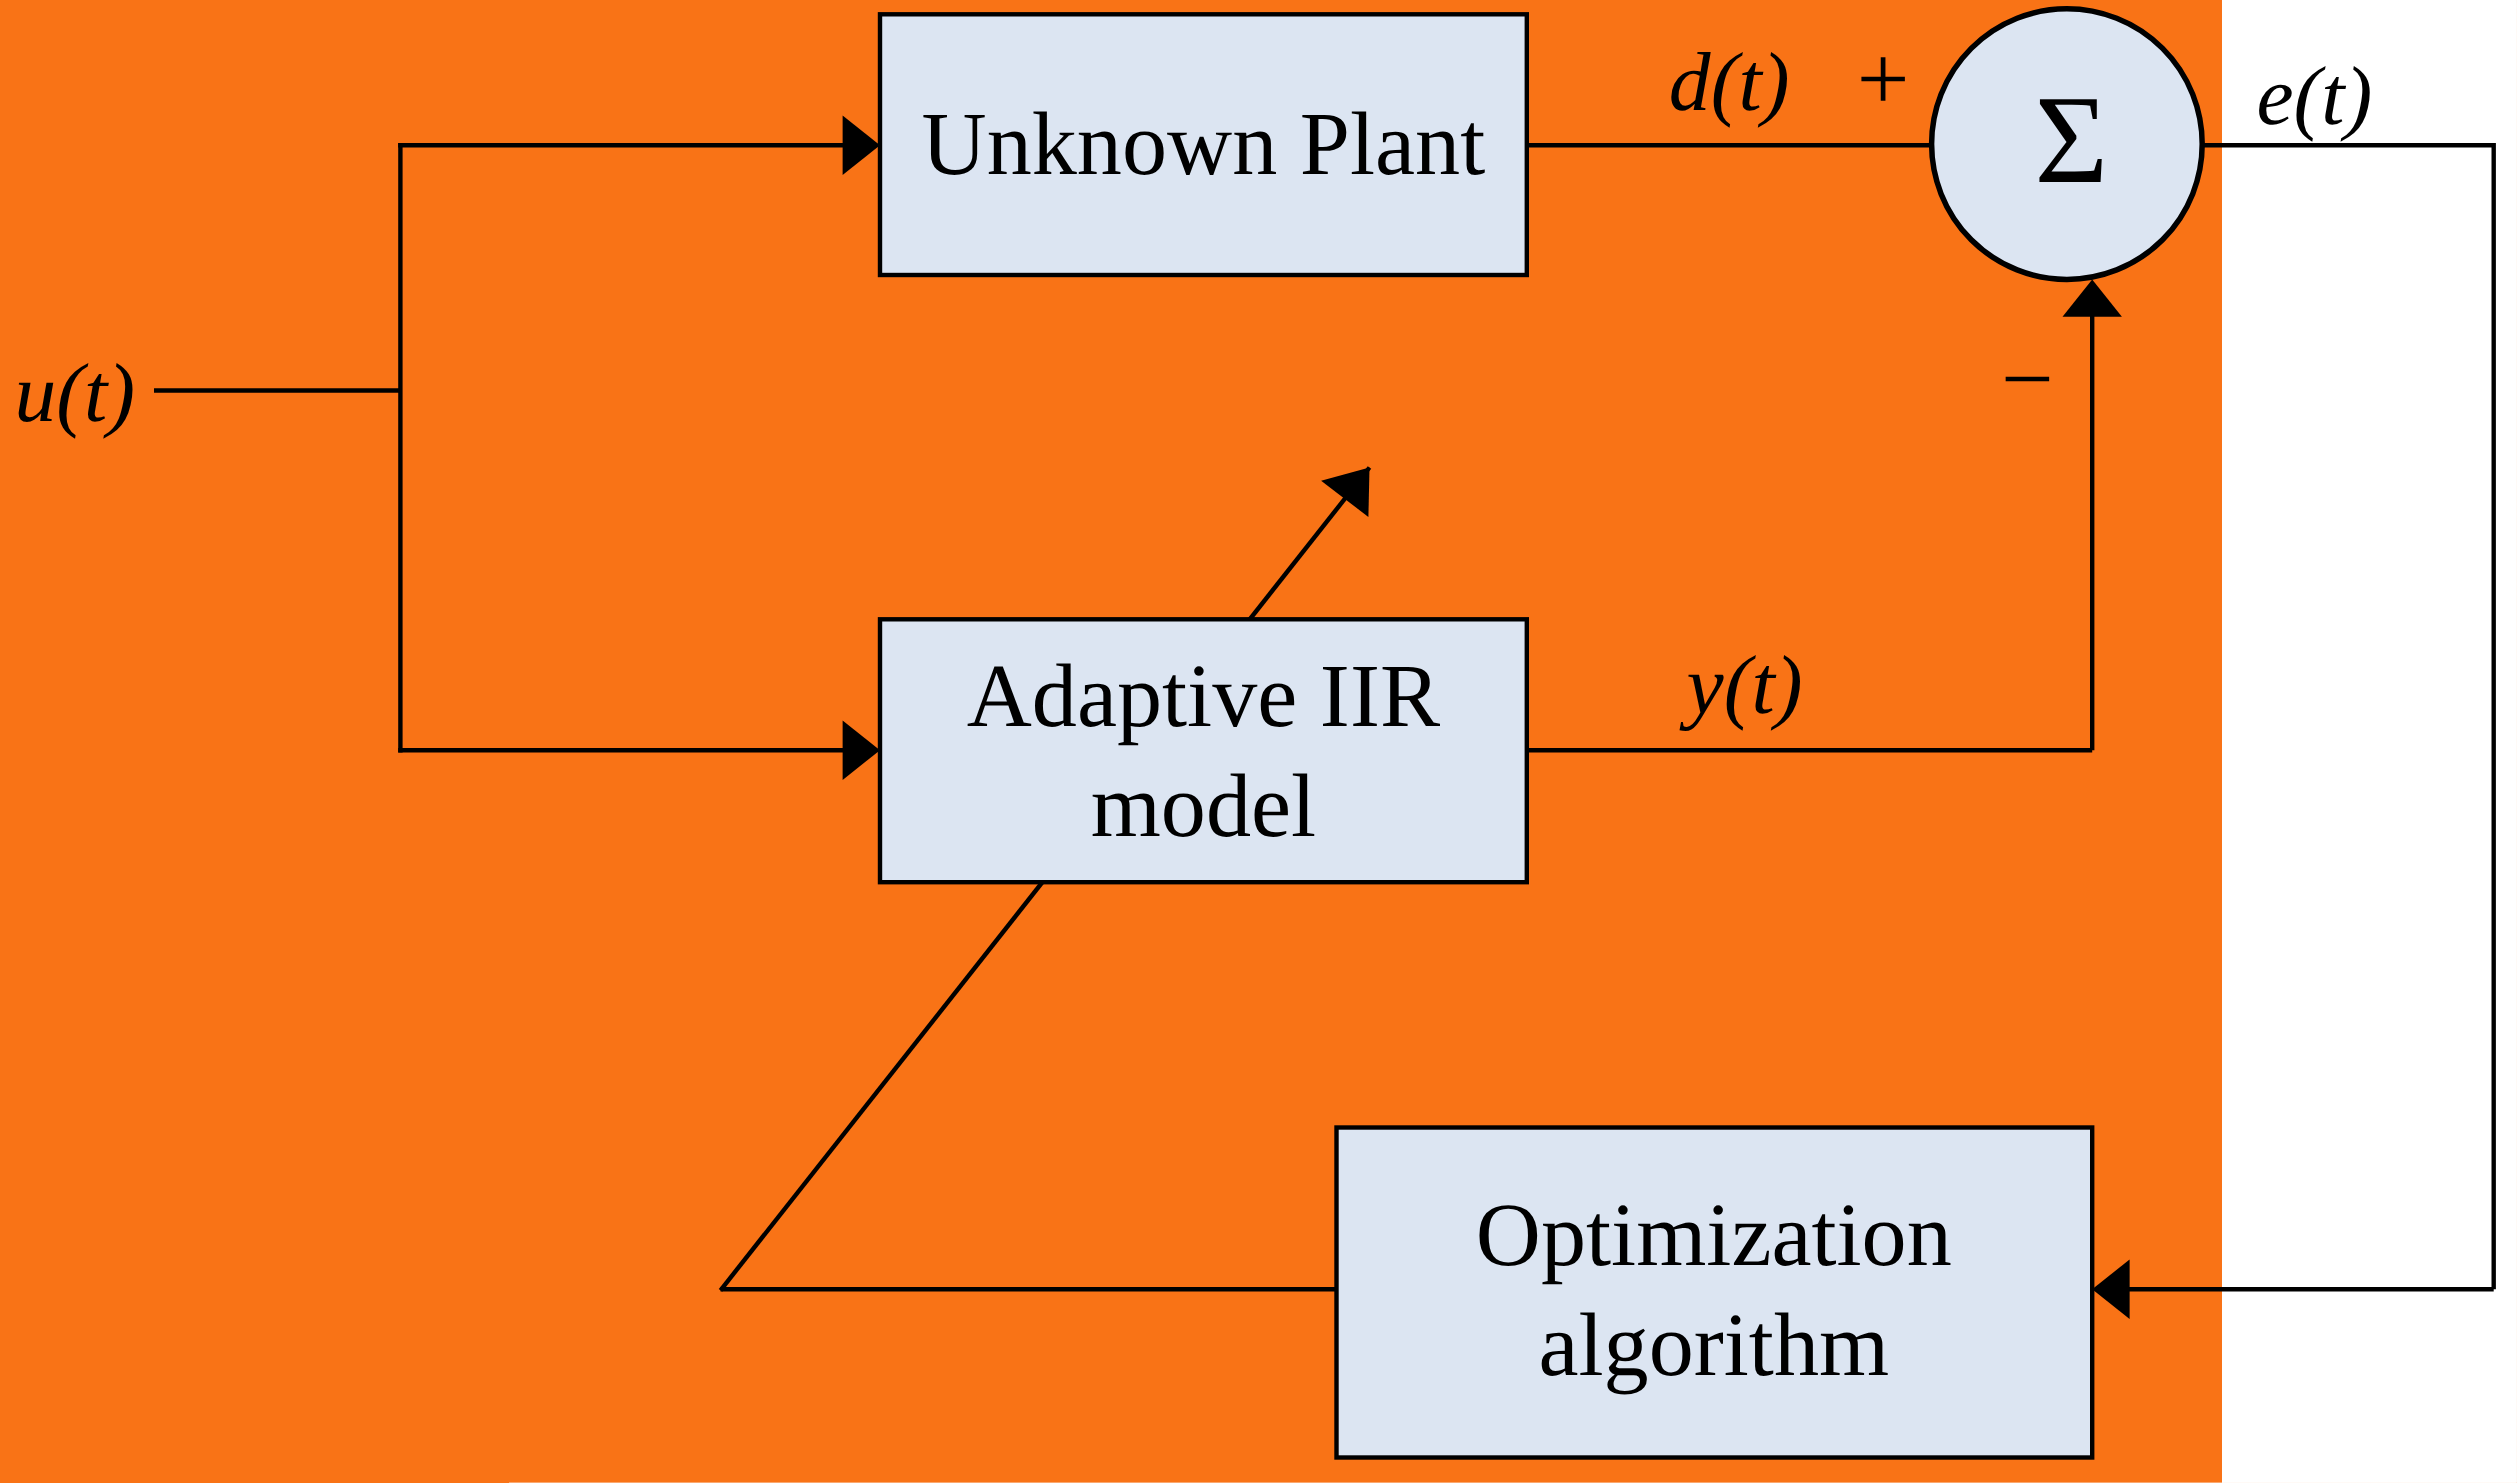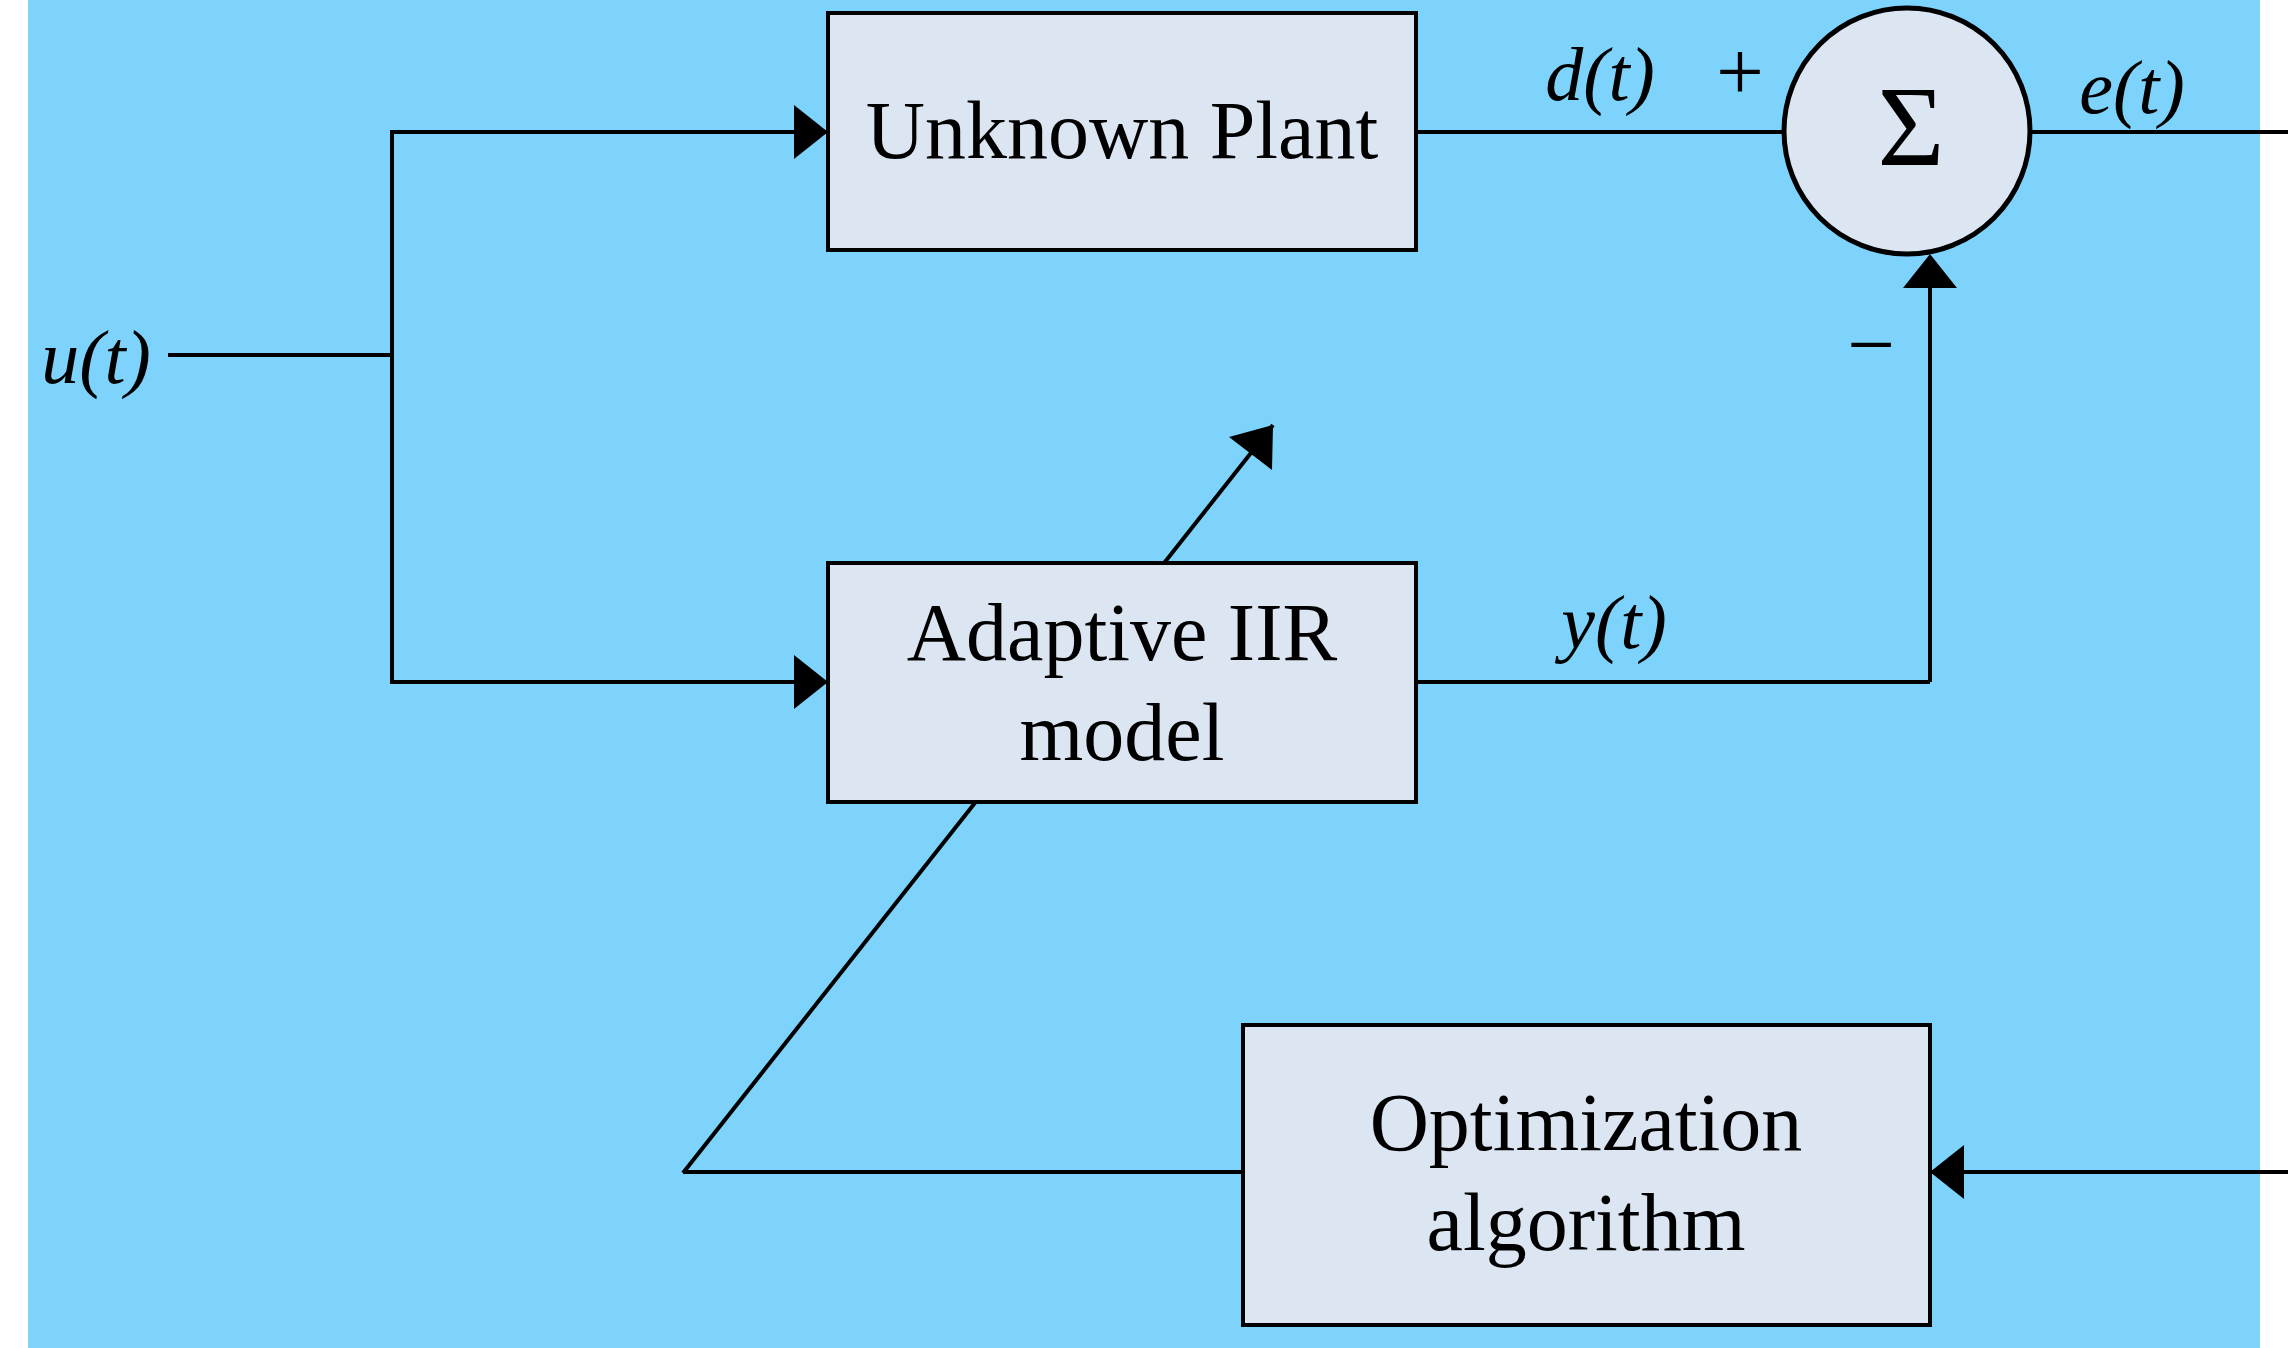--- a/index.html
+++ b/index.html
@@ -1,26 +1,25 @@
 <!DOCTYPE html>
 <html><head>
 <meta charset="utf-8">
 <style>
   html, body {
     margin: 0;
     padding: 0;
     background: #ffffff;
   }
   .diagram-stage {
-    width: 2232px;
+    width: 2020px;
     height: 1348px;
-    background: #7dd3fc;
+    background: #f97316;
     position: relative;
     font-family: "Liberation Serif", serif;
-    margin-left: 28px;
   }
   svg { display: block; }
   .block {
     fill: #dce5f2;
     stroke: #000000;
     stroke-width: 4;
   }
   .summer-circle {
     fill: #dce5f2;
     stroke: #000000;

